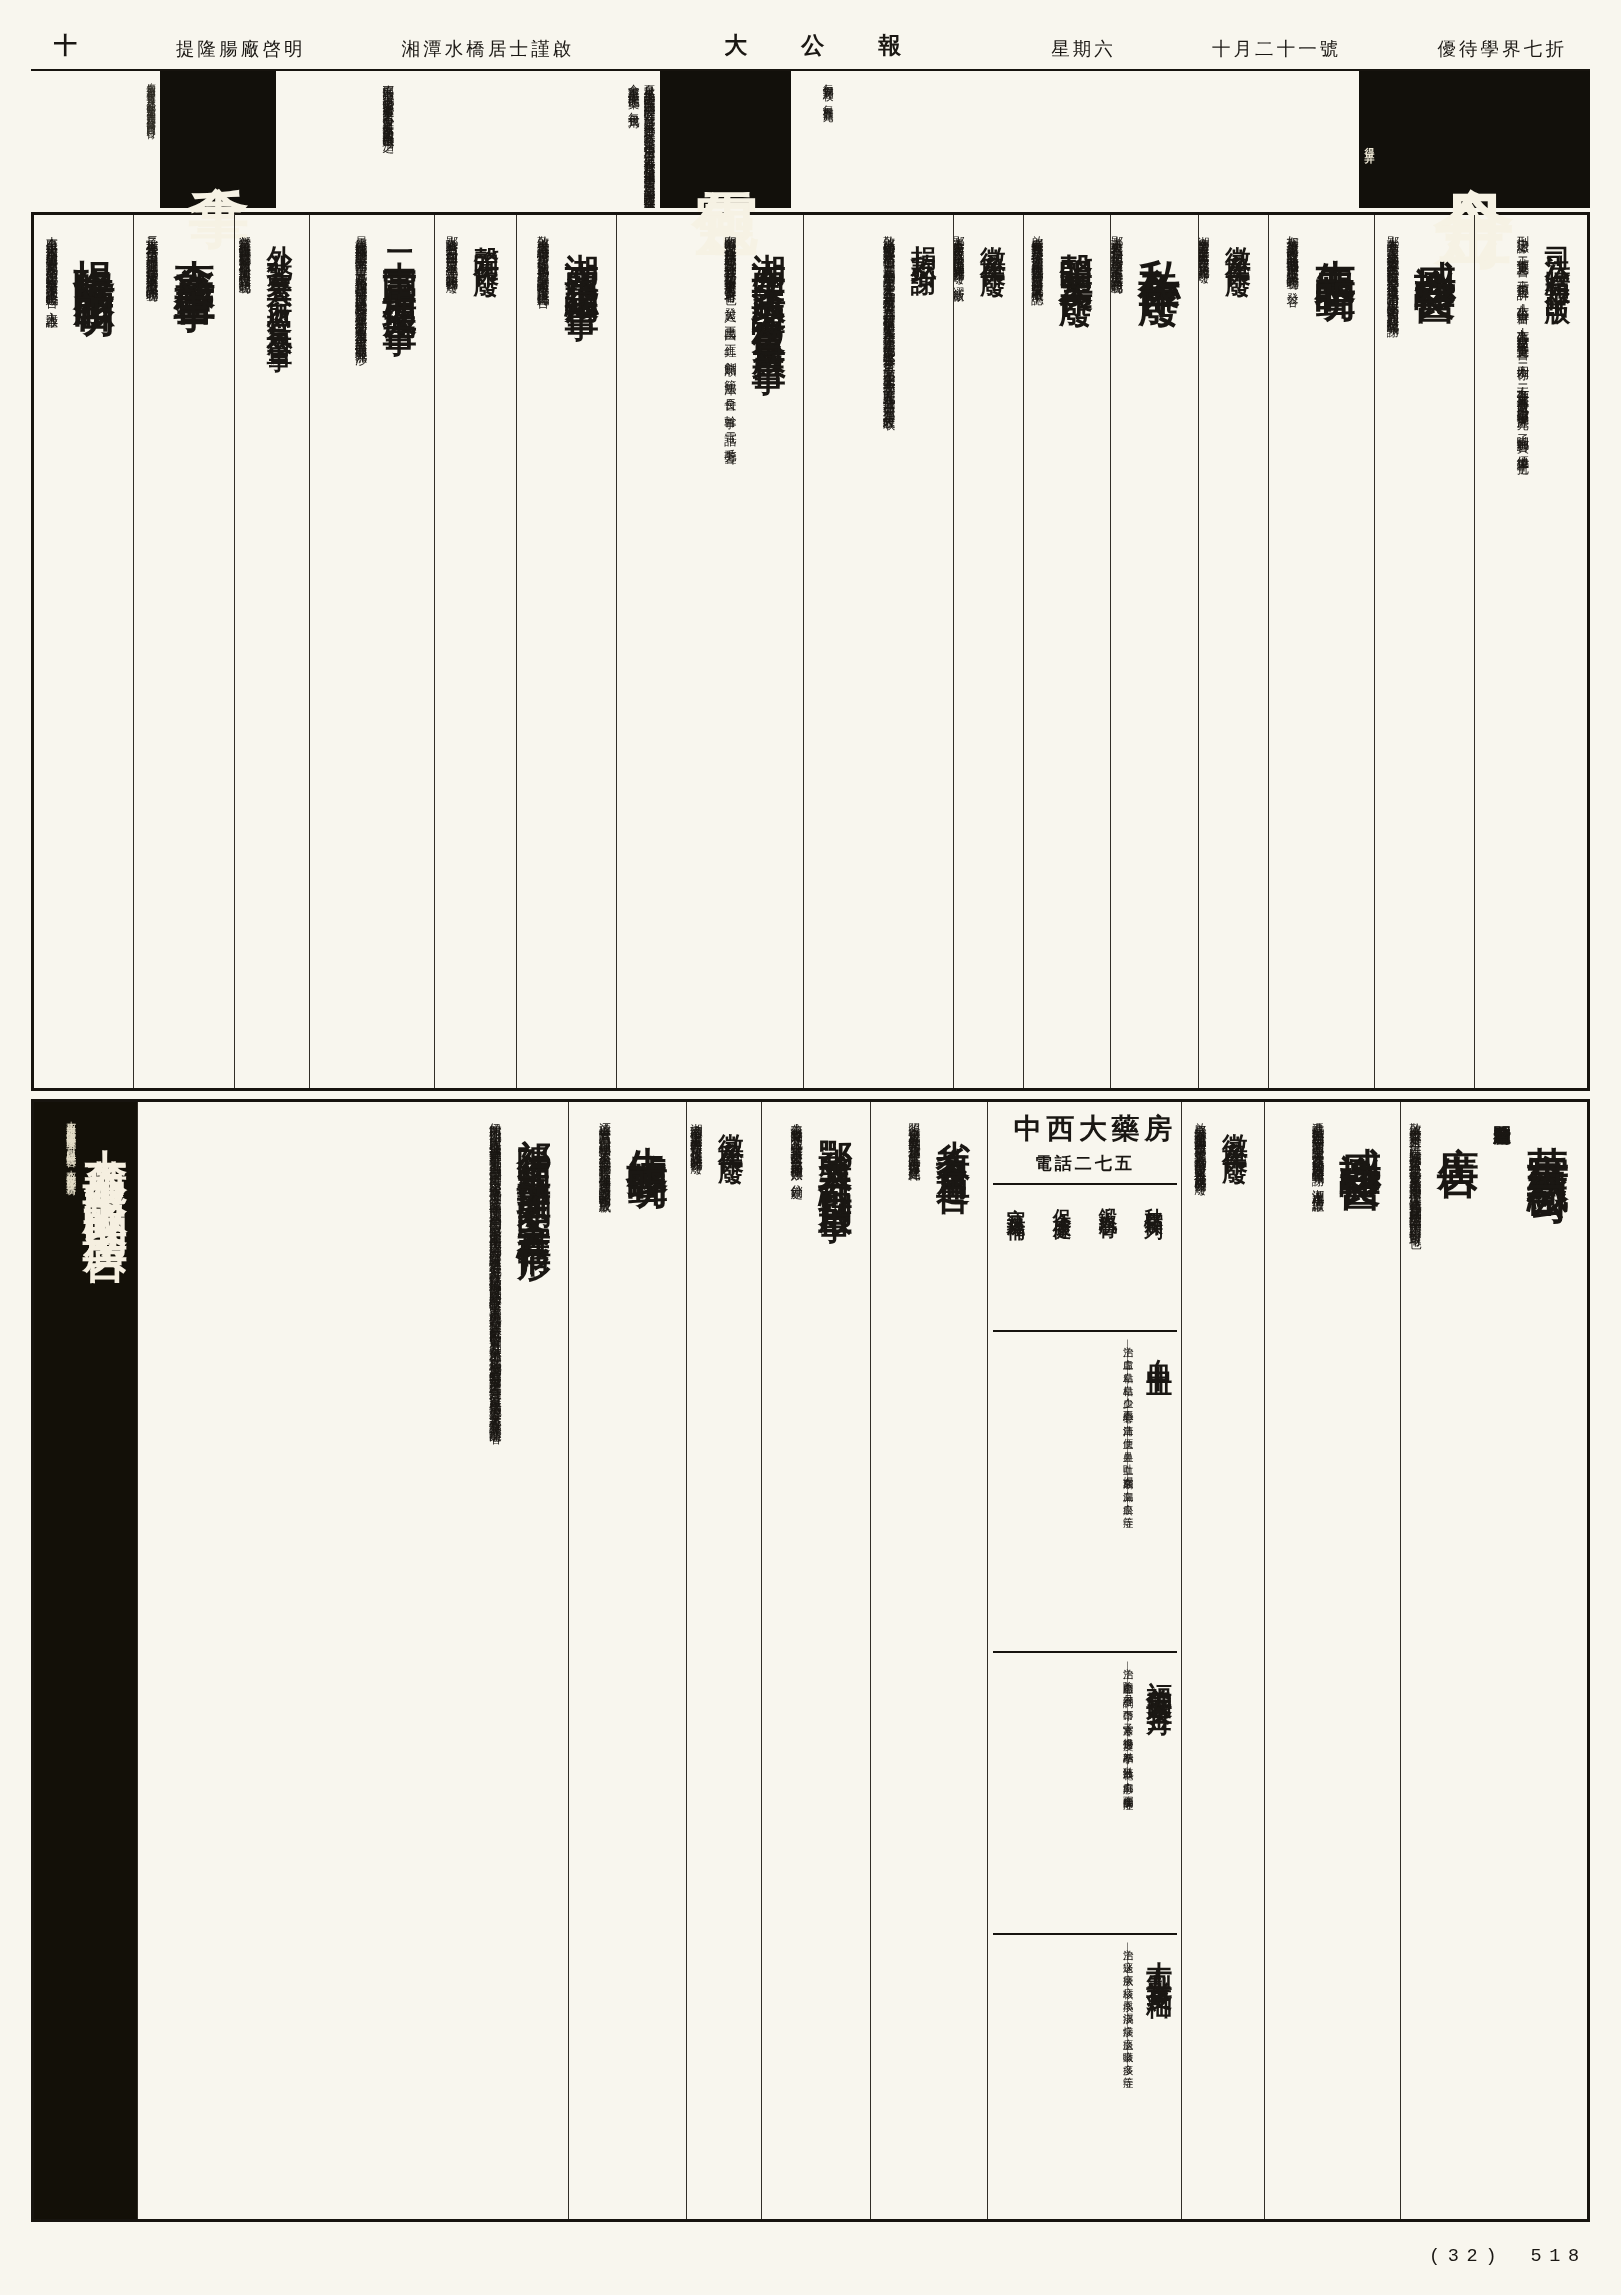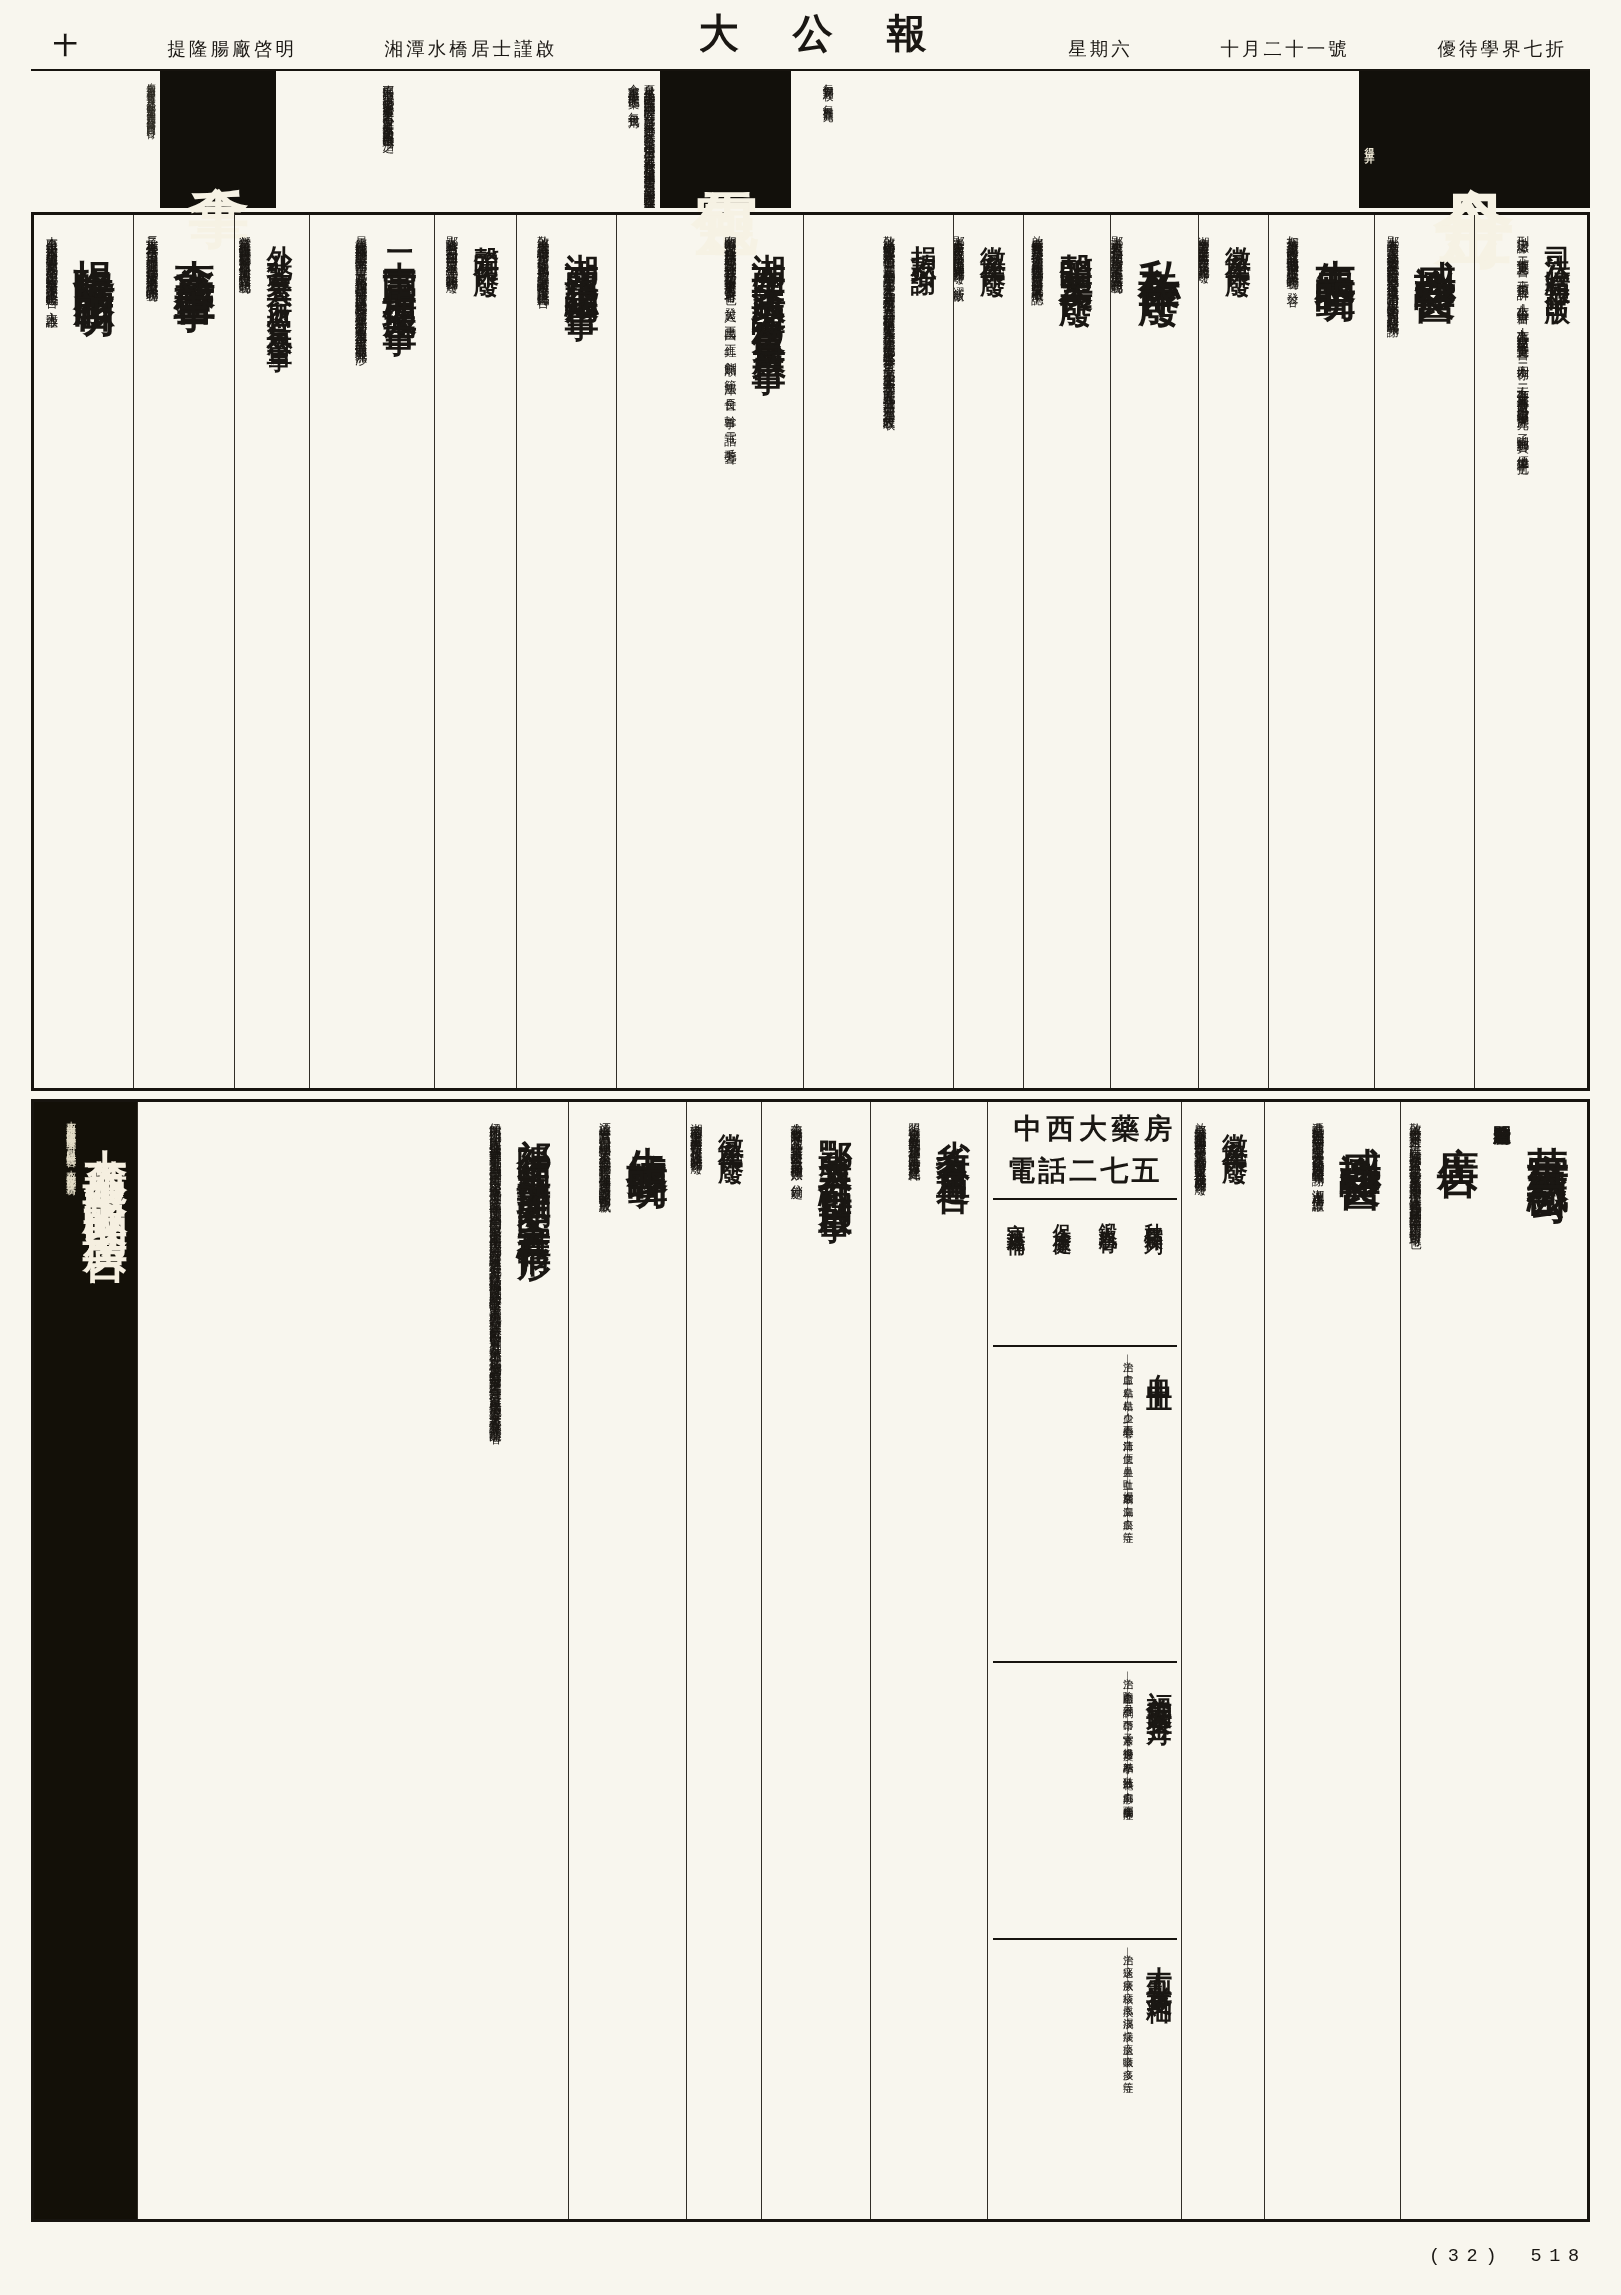--- a/index.html
+++ b/index.html
@@ -12,21 +12,21 @@
     font-family:"Liberation Serif", serif;
     overflow:hidden;
   }
   
   .masthead{
     display:flex;align-items:flex-end;justify-content:space-between;
     padding:26px 54px 4.6px 54px;
     height:35px;
   }
   .masthead .m-item{font-size:18.5px;letter-spacing:3.1px;white-space:nowrap;}
-  .masthead .m-title{font-size:40px;font-weight:bold;letter-spacing:54px;text-indent:54px;text-align:right;}
+  .masthead .m-title{font-size:23px;font-weight:bold;letter-spacing:54px;text-indent:54px;text-align:right;}
   .masthead .m-page{font-size:23px;font-weight:bold;}
   
   .banner{
     display:flex;align-items:stretch;
     margin:3.1px 31px 4.6px 31px;
     height:137px;
     border-top:2.3px solid #17140f;
   }
   .blackbox{
     background:#12100b;color:#f6f2e4;
@@ -79,21 +79,21 @@
   }
   .subhead{font-size:17px;font-weight:bold;margin:0 6.2px;}
   
   .pharmacy{
     width:194px;flex:0 0 194px;
     border-left:1.5px solid #322e27;
     display:flex;flex-direction:column;
     padding:7.7px 4.6px;box-sizing:border-box;
   }
   .ph-name{font-size:28px;font-weight:bold;text-align:right;letter-spacing:4.6px;}
-  .ph-phone{font-size:28px;font-weight:bold;text-align:center;letter-spacing:3.1px;margin-top:4.6px;
+  .ph-phone{font-size:17px;font-weight:bold;text-align:center;letter-spacing:3.1px;margin-top:4.6px;
     border-bottom:2.3px solid #17140f;padding-bottom:7.7px;}
   .ph-slogans{display:flex;flex-direction:row-reverse;justify-content:space-around;
     height:133px;margin-top:7.7px;border-bottom:2.3px solid #17140f;padding-bottom:4.6px;}
   .ph-slogan{writing-mode:vertical-rl;font-size:18.5px;font-weight:bold;letter-spacing:4.6px;}
   .ph-product{display:flex;flex-direction:row-reverse;border-bottom:2.3px solid #17140f;
     padding:6.2px 0;flex:1 1 auto;overflow:hidden;}
   .ph-product:last-child{border-bottom:none;}
   .ph-prod-name{writing-mode:vertical-rl;font-size:26px;font-weight:bold;letter-spacing:6.2px;margin-left:6.2px;}
   .ph-prod-ind{writing-mode:vertical-rl;font-size:10.4px;line-height:1.5;letter-spacing:0.8px;}
   

